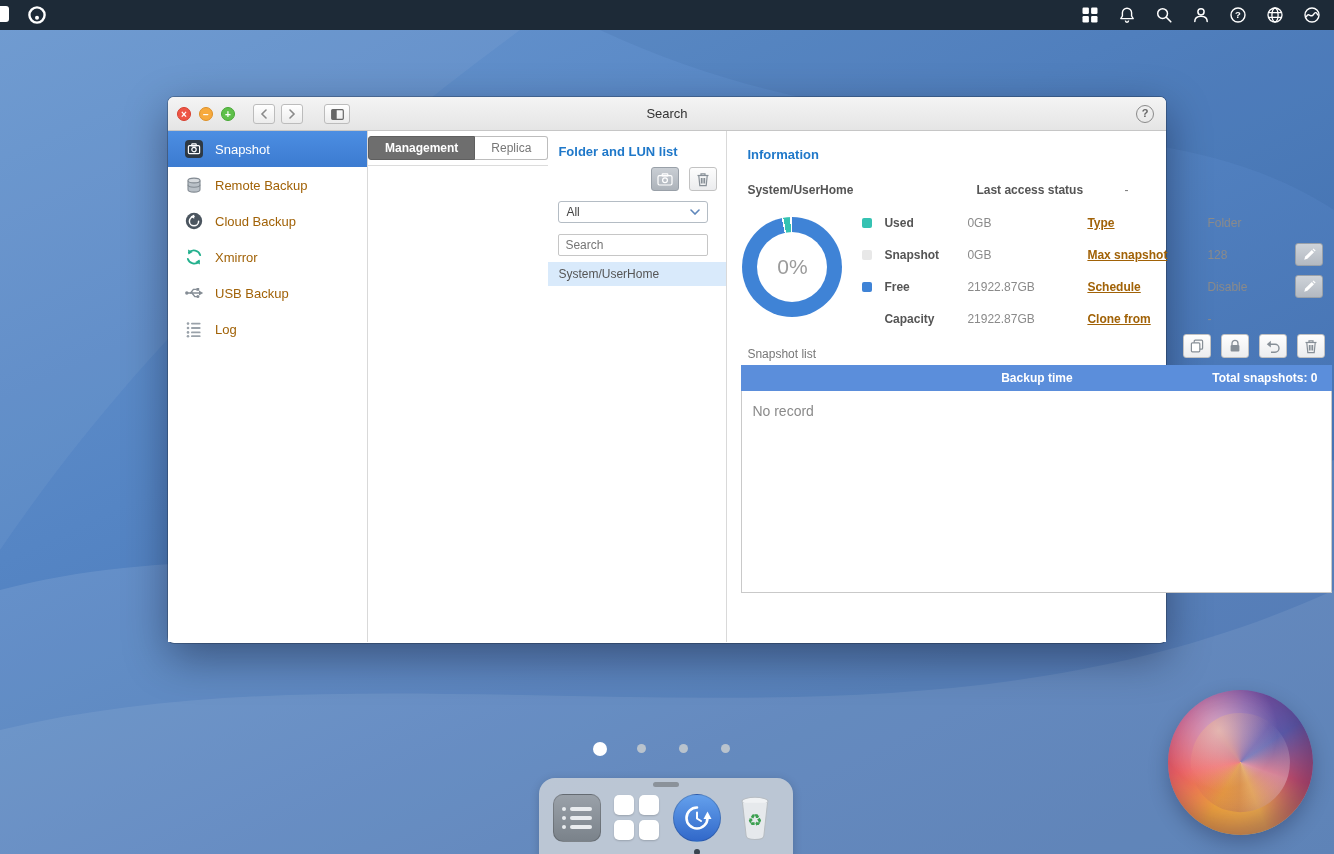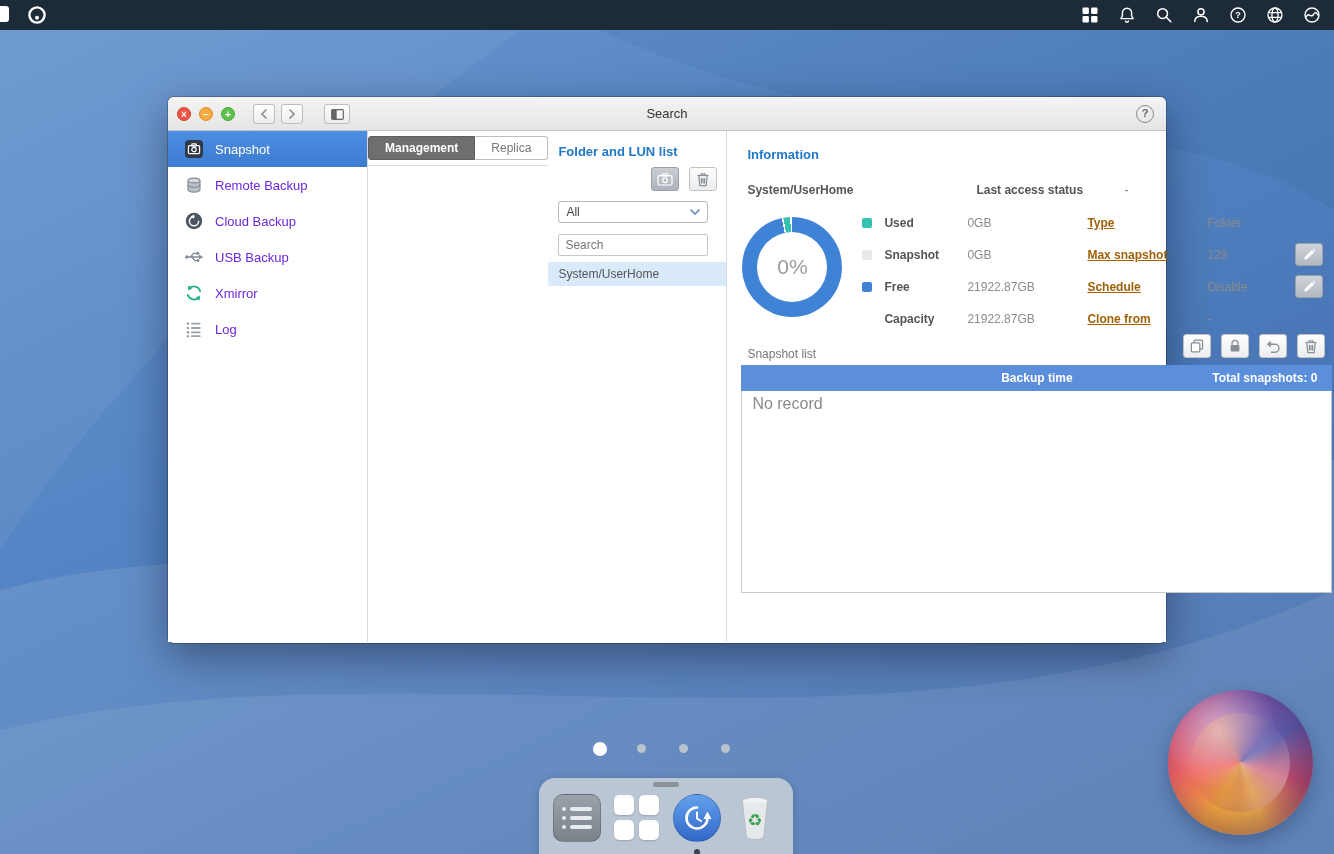--- a/index.html
+++ b/index.html
@@ -35,21 +35,21 @@
                   border:1px solid #bcbcbc; border-radius:3px; display:flex; align-items:center; justify-content:center; cursor:pointer; }
   .win-title { position:absolute; left:0; right:0; top:0; line-height:34px; text-align:center; font-size:13px; color:#333; }
   .win-help { position:absolute; right:12px; top:8px; width:18px; height:18px; border:1.5px solid #8a8a8a; border-radius:50%;
               color:#666; font-size:11px; font-weight:bold; line-height:15px; text-align:center; cursor:pointer; }
 
   .win-body { display:flex; height:511px; }
 
   
   .sidebar { width:200px; border-right:1px solid #d9d9d9; background:#fff; }
   .sb-item { height:36px; display:flex; align-items:center; padding-left:16px; gap:11px;
-             font-size:13px; color:#6d28d9; cursor:pointer; }
+             font-size:13px; color:#a16207; cursor:pointer; }
   .sb-item.selected { background:linear-gradient(#4c8ee2,#3c7bd0); color:#fff; }
 
   
   .main { flex:1; display:flex; flex-direction:row; }
   .tabstrip { height:35px; background:#fff; border-bottom:1px solid #dcdcdc;
               display:flex; align-items:center; justify-content:center; }
   .tab { height:24px; line-height:22px; padding:0 16px; font-size:12px; cursor:pointer; }
   .tab.selected { background:#6e6e6e; color:#fff; border:1px solid #5f5f5f; border-radius:3px 0 0 3px; font-weight:bold; }
   .tab.plain { background:#fff; color:#777; border:1px solid #bdbdbd; border-left:none; border-radius:0 3px 3px 0; }
   .content { flex:1; display:flex; }
@@ -101,21 +101,21 @@
           background:linear-gradient(#fefefe,#ecedef); border:1px solid #c2c2c2;
           display:flex; align-items:center; justify-content:center; cursor:pointer; }
   .t1 { left:456px; } .t2 { left:494px; } .t3 { left:532px; } .t4 { left:570px; }
 
   .tbl-head { position:absolute; left:14px; top:234px; width:591px; height:26px; background:#5b8edb;
               color:#fff; font-size:12px; font-weight:bold; }
   .tbl-head .col { position:absolute; left:0; right:0; text-align:center; line-height:26px; cursor:pointer; }
   .tbl-head .tot { position:absolute; right:15px; line-height:26px;margin-left:6px; }
   .tbl-body { position:absolute; left:14px; top:260px; width:591px; height:202px;
               border:1px solid #c9c9c9; border-top:none; background:#fff; }
-  .norec { padding:4px 10px; font-size:16px; color:#8a8a8a; }
+  .norec { padding:12px 10px; font-size:14px; color:#8a8a8a; }
 
   
   .chevron-right { position:absolute; left:1276px; top:414px; z-index:10; cursor:pointer; }
   .dot { position:absolute; border-radius:50%; cursor:pointer; z-index:10; }
   .dot.active { left:593px; top:742px; width:14px; height:14px; background:#fff; }
   .d1 { left:637px; top:744px; width:9px; height:9px; background:#b9c3cd; }
   .d2 { left:679px; top:744px; width:9px; height:9px; background:#b9c3cd; }
   .d3 { left:721px; top:744px; width:9px; height:9px; background:#b9c3cd; }
 
   .dock { position:absolute; left:539px; top:778px; width:254px; height:80px; z-index:15;
@@ -259,40 +259,40 @@
         <div class="sb-item">
           <svg width="20" height="20" viewBox="0 0 20 20">
             <circle cx="10" cy="10" r="8.2" fill="#4b555f"></circle>
             <path d="M10 5.6 a4.6 4.6 0 1 0 4.6 4.6" fill="none" stroke="#fff" stroke-width="1.5" stroke-linecap="round"></path>
             <polygon points="10.2,3.4 10.2,7.8 6.6,5.6" fill="#fff"></polygon>
           </svg>
           <span>Cloud Backup</span>
         </div>
         <div class="sb-item">
           <svg width="20" height="20" viewBox="0 0 20 20">
+            <path d="M16.2 8.2 a6.6 6.6 0 0 0 -11.3 -2.5" fill="none" stroke="#23b08d" stroke-width="1.8" stroke-linecap="round"></path>
+            <polygon points="4.0,2.6 4.6,7.4 8.6,5.0" fill="#23b08d"></polygon>
+            <path d="M3.8 11.8 a6.6 6.6 0 0 0 11.3 2.5" fill="none" stroke="#23b08d" stroke-width="1.8" stroke-linecap="round"></path>
+            <polygon points="16.0,17.4 15.4,12.6 11.4,15.0" fill="#23b08d"></polygon>
+          </svg>
+          <span>Xmirror</span>
+        </div>
+        <div class="sb-item">
+          <svg width="20" height="20" viewBox="0 0 20 20">
             <g stroke="#858d95" stroke-width="1.4" fill="none" stroke-linecap="round">
               <path d="M2.8 10 H15.2"></path>
                 <path d="M6.6 10 L9.4 6.4 H12.2"></path>
                 <path d="M8 10 L10.8 13.6 H13.2"></path>
             </g>
             <circle cx="2.8" cy="10" r="1.7" fill="#858d95"></circle>
             <polygon points="15,7.6 19.2,10 15,12.4" fill="#858d95"></polygon>
             <rect x="12.4" y="5" width="2.8" height="2.8" fill="#858d95"></rect>
             <circle cx="13.9" cy="13.6" r="1.5" fill="#858d95"></circle>
           </svg>
           <span>USB Backup</span>
-        </div>
-        <div class="sb-item">
-          <svg width="20" height="20" viewBox="0 0 20 20">
-            <path d="M16.2 8.2 a6.6 6.6 0 0 0 -11.3 -2.5" fill="none" stroke="#23b08d" stroke-width="1.8" stroke-linecap="round"></path>
-            <polygon points="4.0,2.6 4.6,7.4 8.6,5.0" fill="#23b08d"></polygon>
-            <path d="M3.8 11.8 a6.6 6.6 0 0 0 11.3 2.5" fill="none" stroke="#23b08d" stroke-width="1.8" stroke-linecap="round"></path>
-            <polygon points="16.0,17.4 15.4,12.6 11.4,15.0" fill="#23b08d"></polygon>
-          </svg>
-          <span>Xmirror</span>
         </div>
         <div class="sb-item">
           <svg width="20" height="20" viewBox="0 0 20 20">
             <g fill="#9aa2aa">
               <circle cx="4" cy="4.6" r="1.3"></circle>
                 <rect x="7" y="3.7" width="9.6" height="1.8" rx="0.9"></rect>
               <circle cx="4" cy="9" r="1.3"></circle>
                 <rect x="7" y="8.1" width="9.6" height="1.8" rx="0.9"></rect>
               <circle cx="4" cy="13.4" r="1.3"></circle>
                 <rect x="7" y="12.5" width="9.6" height="1.8" rx="0.9"></rect>

